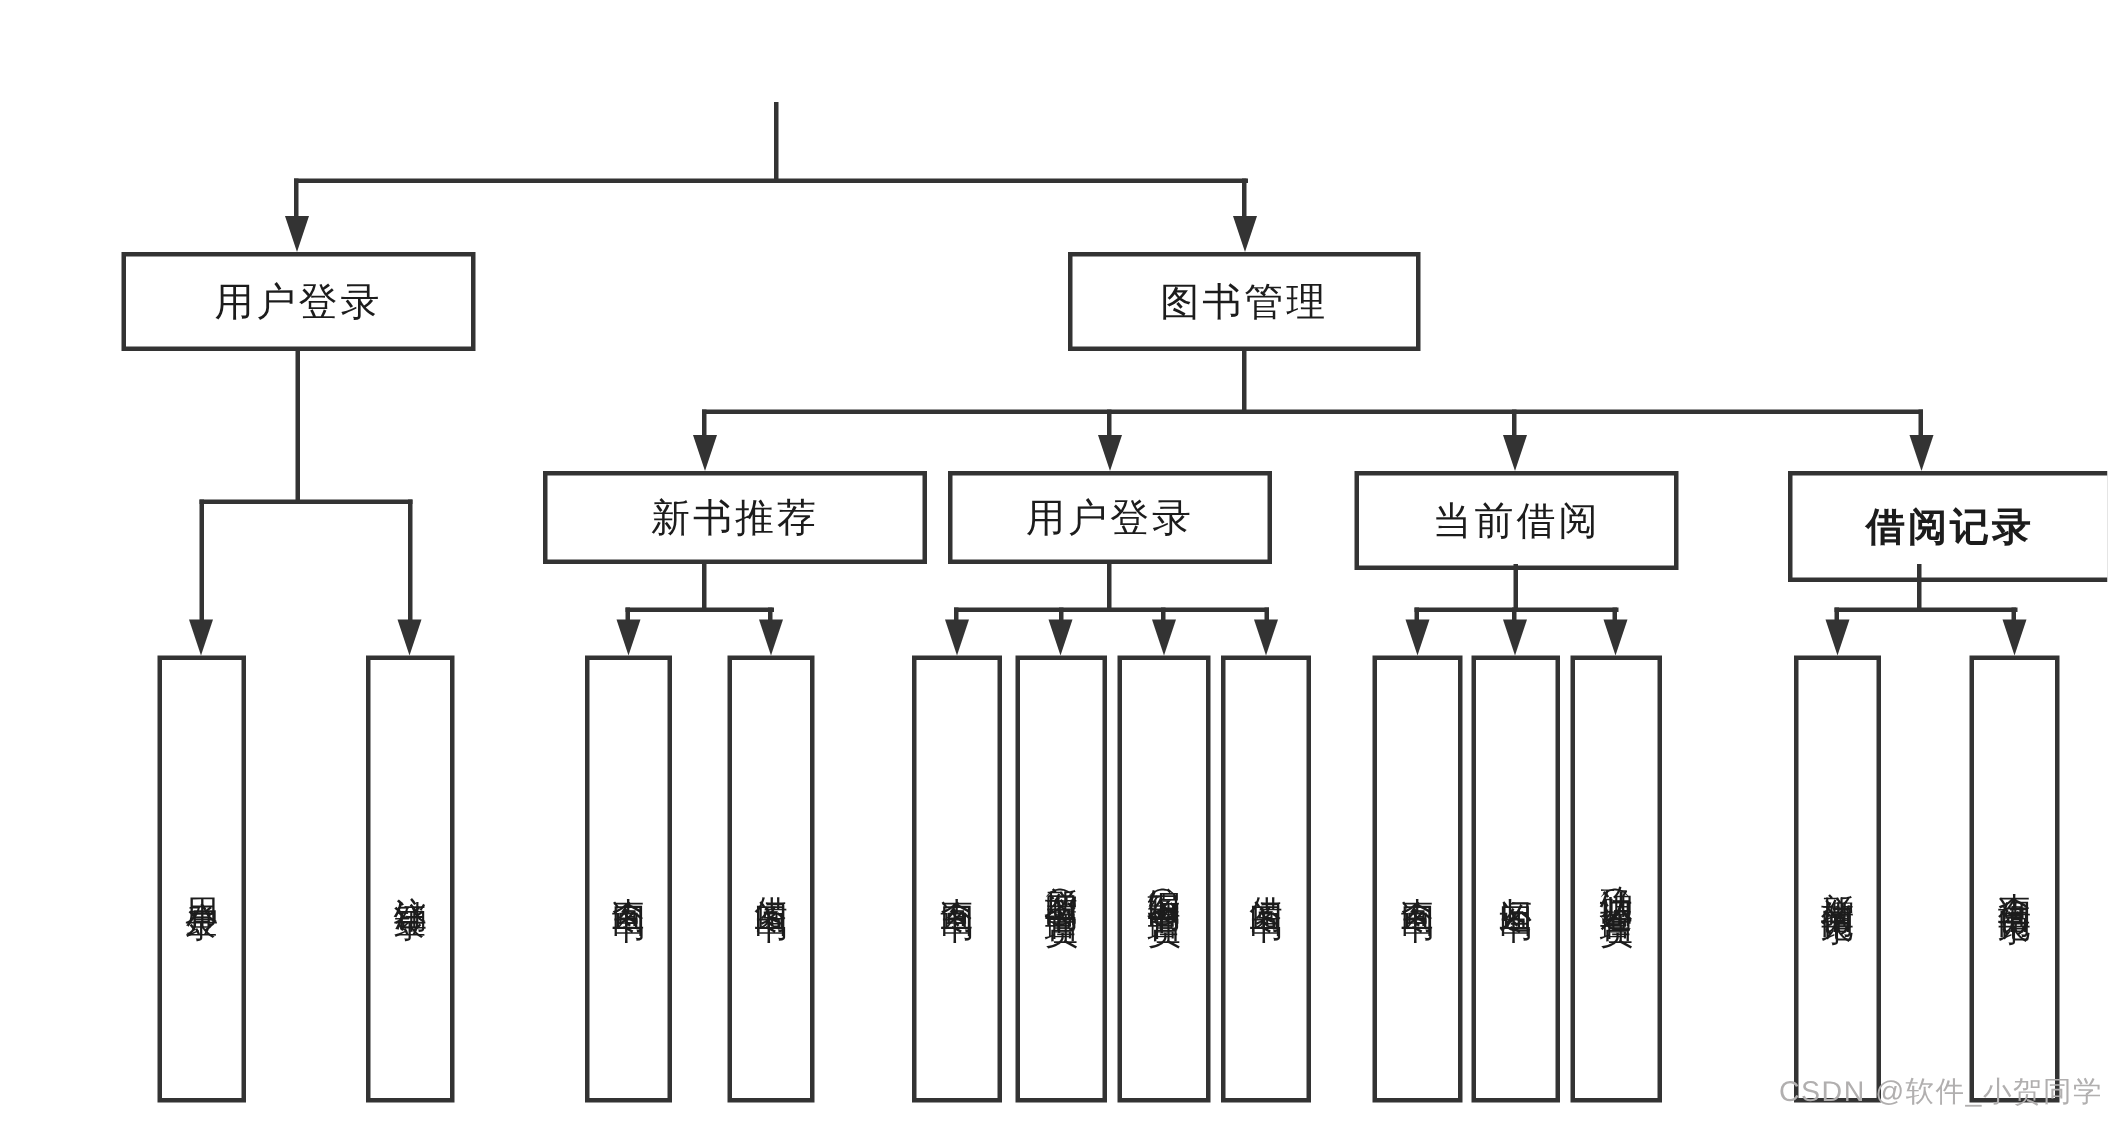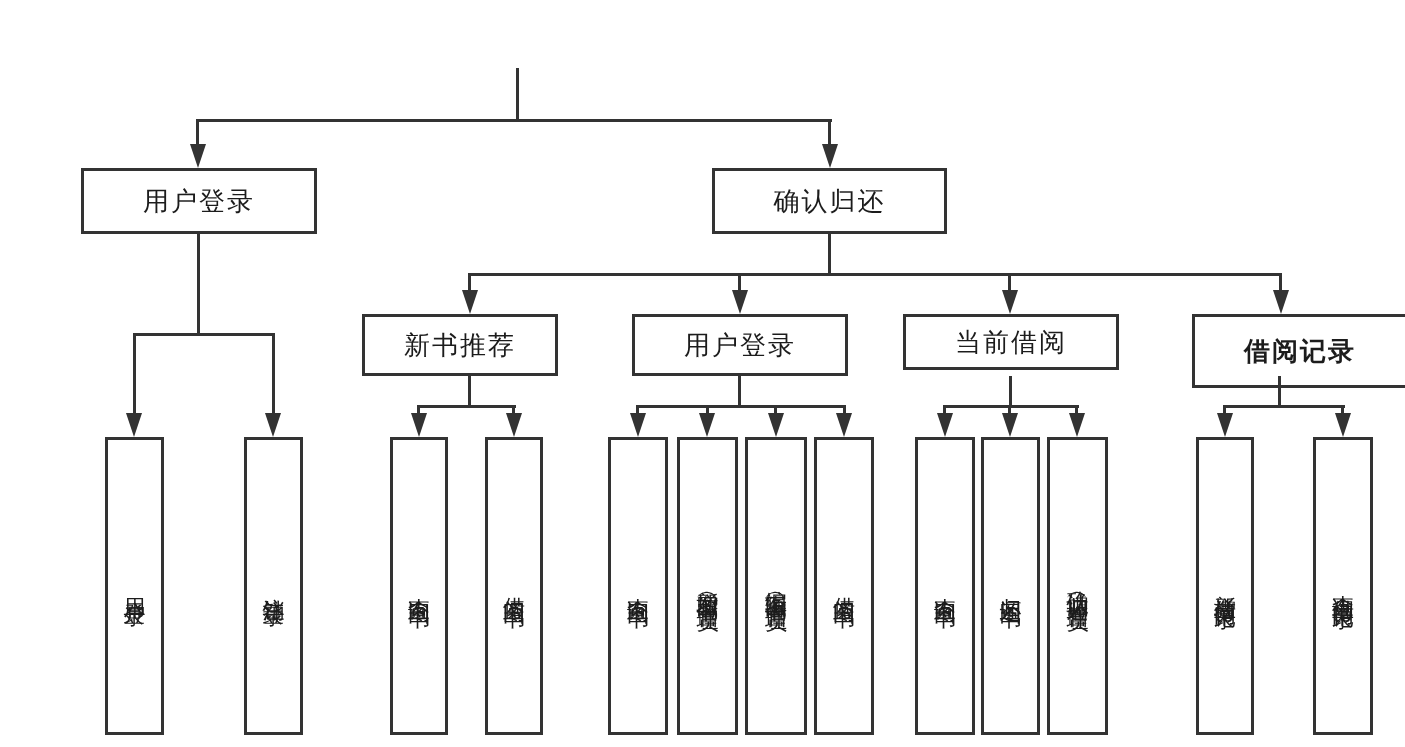--- a/index.html
+++ b/index.html
@@ -38,30 +38,30 @@
 </head>
 <body>
 
 <div class="stage">
 
 
   <div class="node" style="left:81px; top:168px; width:236px; height:66px;">
     <span>用户登录</span>
   </div>
   <div class="node" style="left:712px; top:168px; width:235px; height:66px;">
-    <span>确认归还</span>
+    <span>图书管理</span>
   </div>
 
-  <div class="node" style="left:362px; top:314px; width:196px; height:62px;">
+  <div class="node" style="left:362px; top:314px; width:256px; height:62px;">
     <span>新书推荐</span>
   </div>
   <div class="node" style="left:632px; top:314px; width:216px; height:62px;">
     <span>用户登录</span>
   </div>
-  <div class="node" style="left:903px; top:314px; width:216px; height:56px;">
+  <div class="node" style="left:903px; top:314px; width:216px; height:66px;">
     <span>当前借阅</span>
   </div>
   <div class="node" style="left:1192px; top:314px; width:216px; height:74px;font-weight:bold;">
     <span>借阅记录</span>
   </div>
 
   <div class="node leaf" style="left:105px; top:437px; width:59px; height:298px;">
     <span>用户登录</span>
   </div>
   <div class="node leaf" style="left:244px; top:437px; width:59px; height:298px;">
@@ -157,13 +157,14 @@
   <div class="vline" style="left:1075px; top:405px; height:11px;"></div>
   <div class="arrow" style="left:1069px; top:413px;"></div>
 
   <div class="vline" style="left:1278px; top:376px; height:32px;"></div>
   <div class="hline" style="left:1223px; top:405px; width:122px;"></div>
   <div class="vline" style="left:1223px; top:405px; height:11px;"></div>
   <div class="arrow" style="left:1217px; top:413px;"></div>
   <div class="vline" style="left:1341px; top:405px; height:11px;"></div>
   <div class="arrow" style="left:1335px; top:413px;"></div>
 
+  <div class="watermark">CSDN @软件_小贺同学</div>
 </div>
 
 </body></html>

